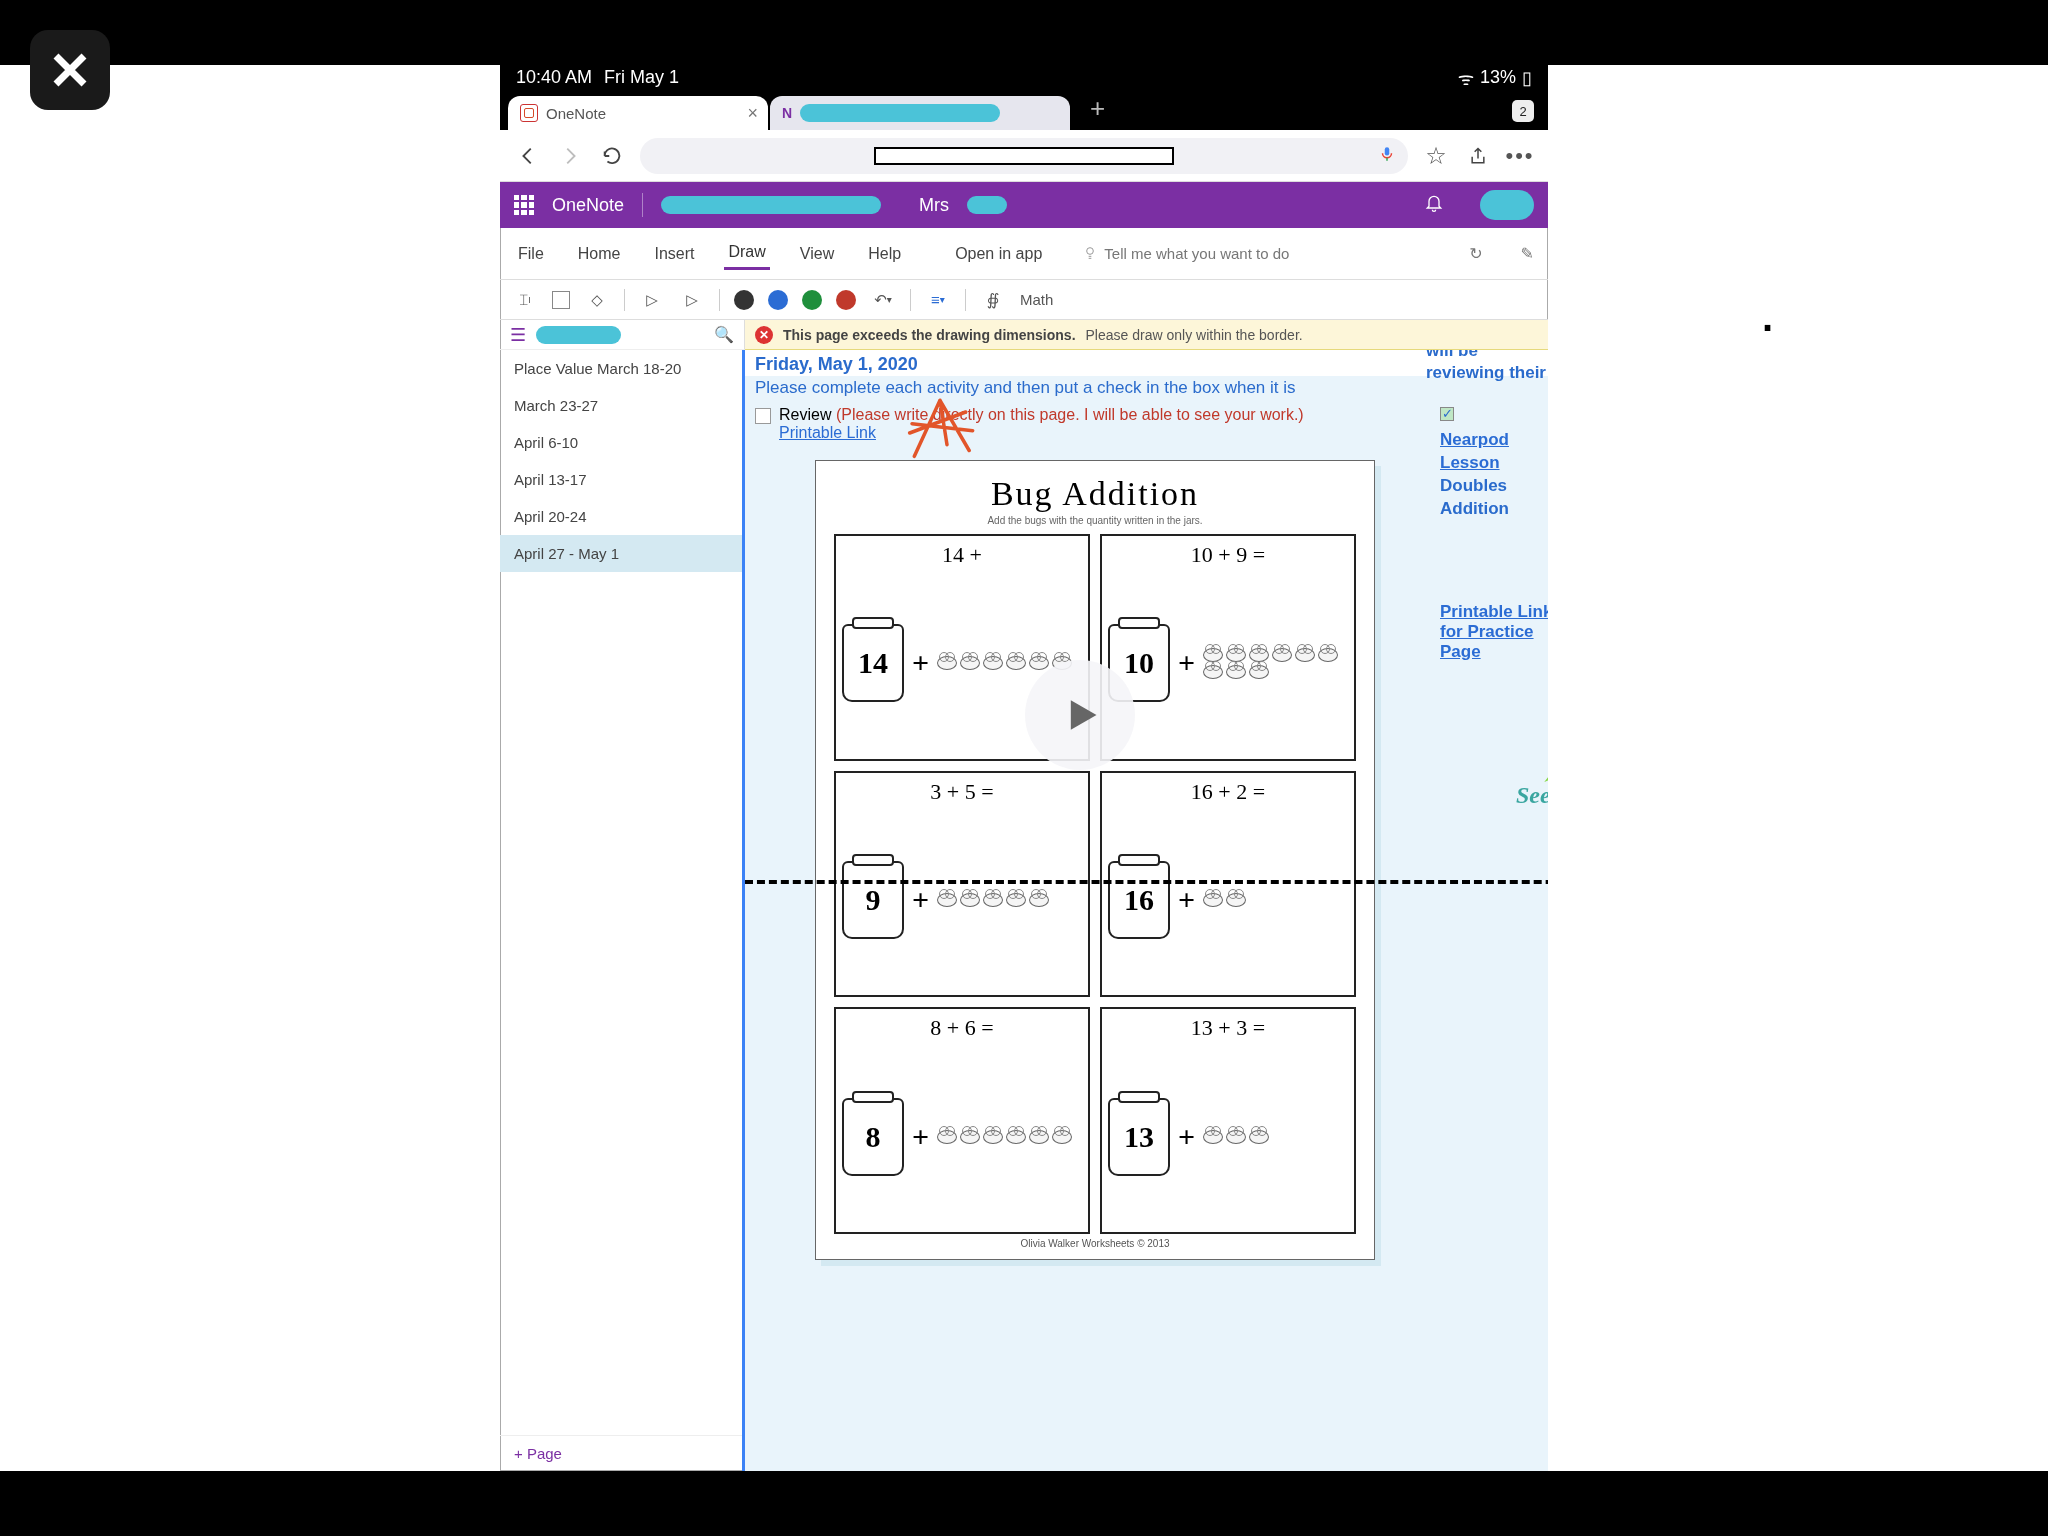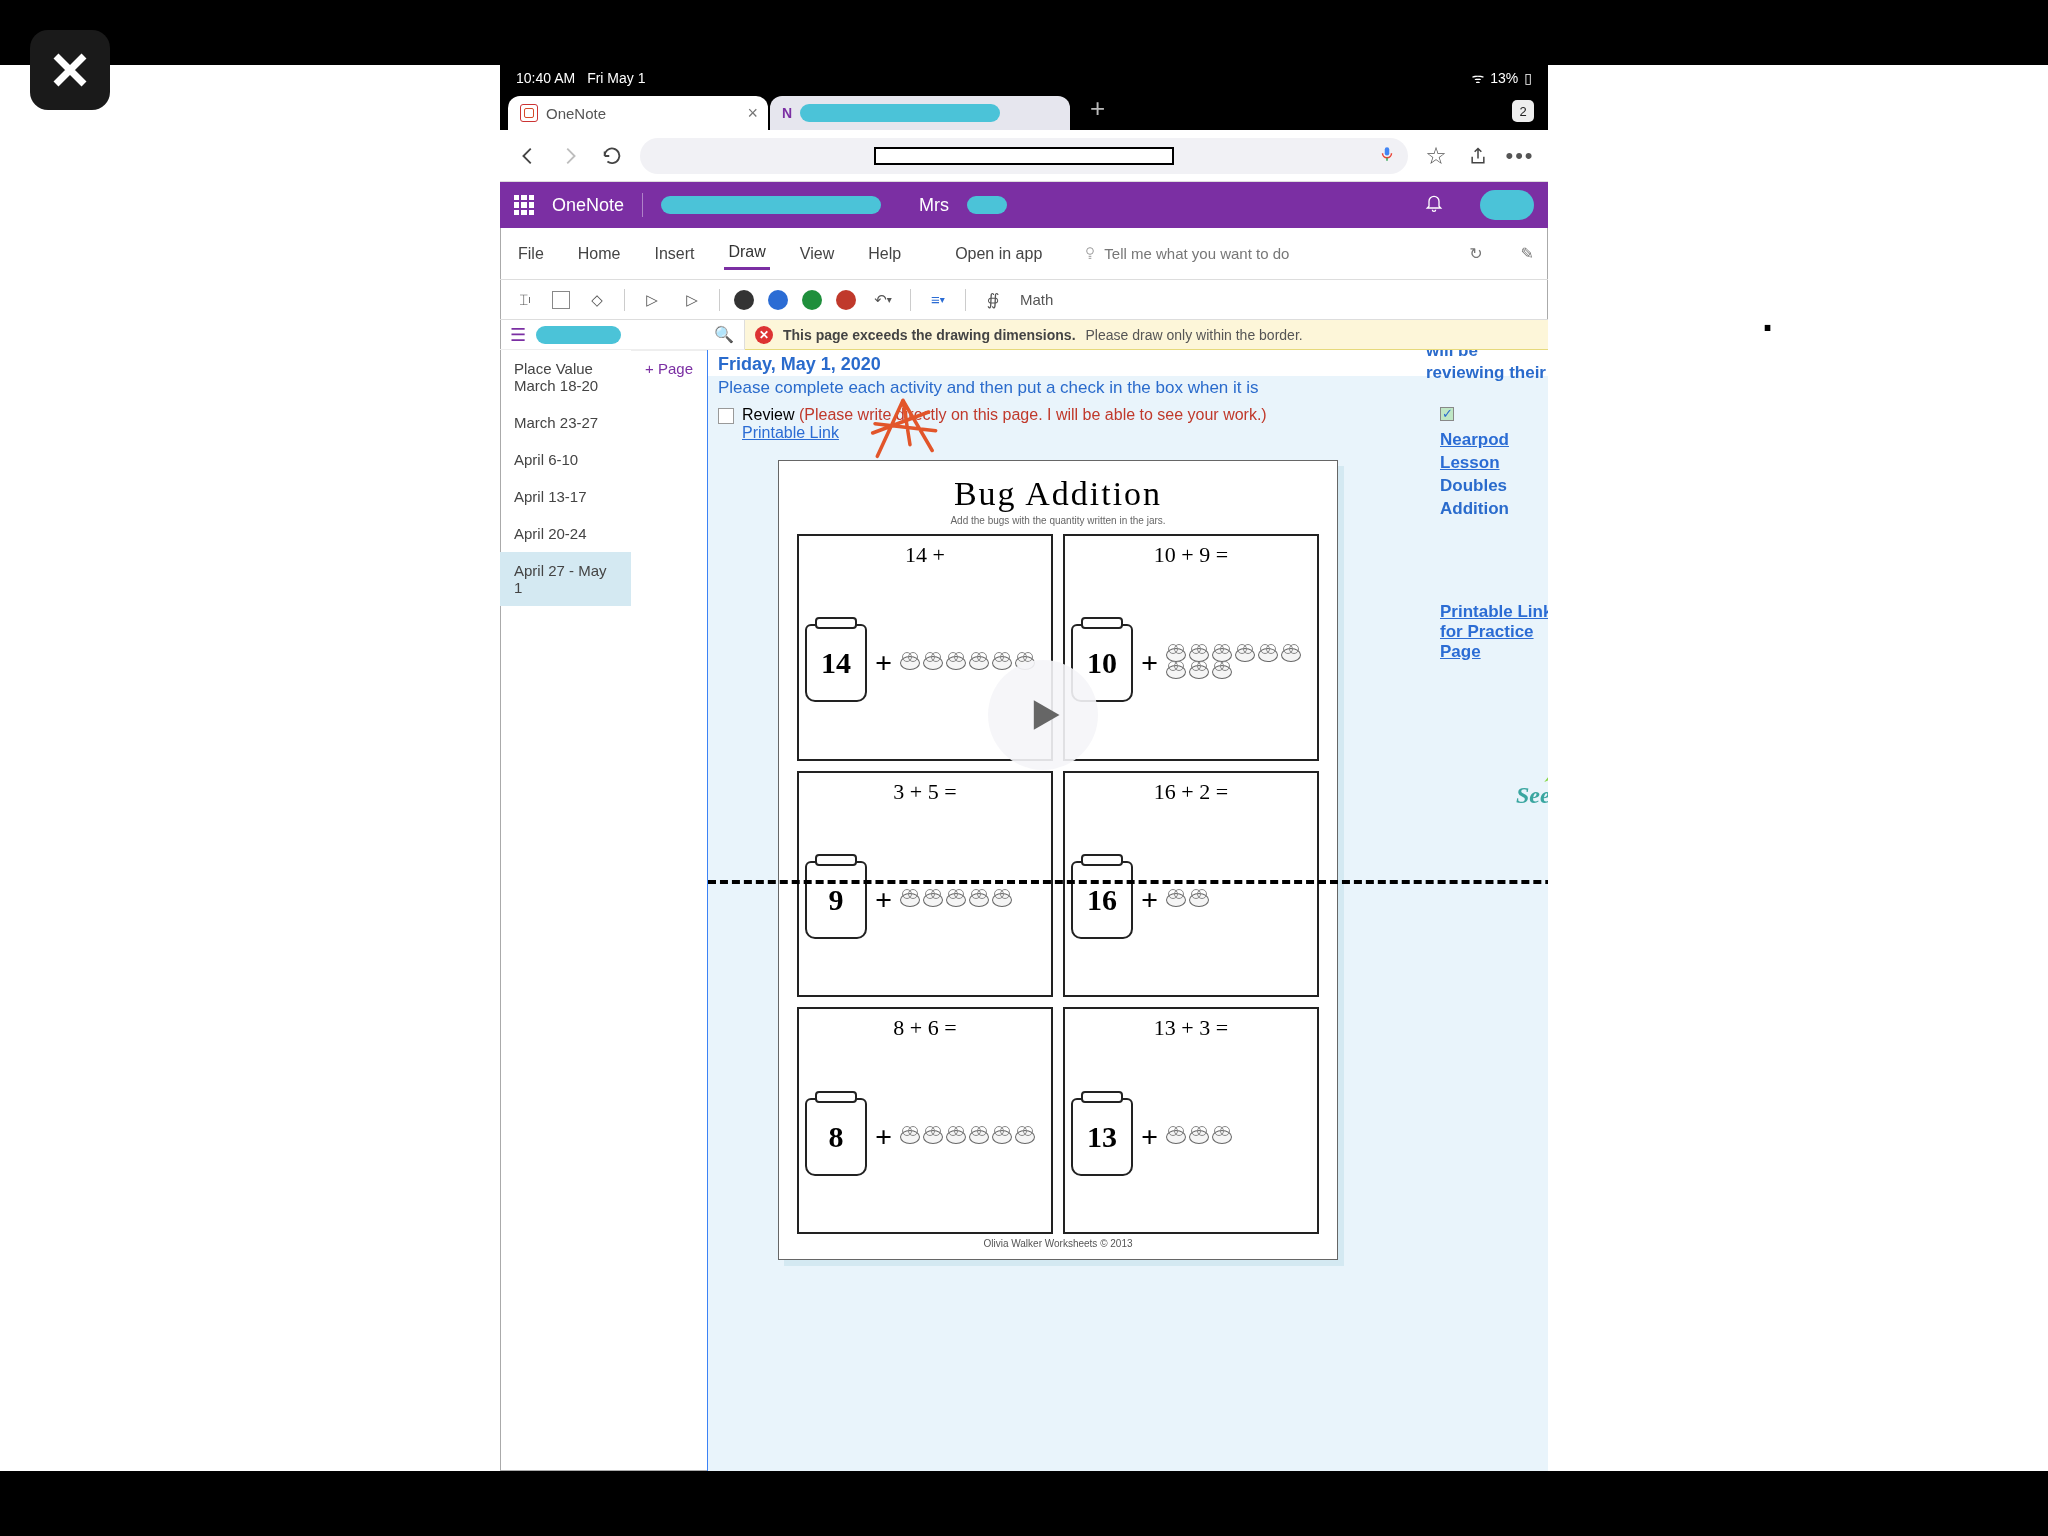--- a/index.html
+++ b/index.html
@@ -19,21 +19,21 @@
 
   .decor-dot { position: absolute; top: 295px; right: 275px; font-size: 40px; font-weight: bold; }
 
   .ipad {
     position: absolute; top: 65px; left: 500px; width: 1048px; height: 1406px;
     background: #fff; display: flex; flex-direction: column; overflow: hidden;
     box-shadow: 0 0 0 1px #aaa inset;
   }
 
   .statusbar {
-    height: 25px; background: #000; color: #fff; font-size: 14px; display: flex; align-items: center;
+    height: 25px; background: #000; color: #fff; font-size: 18px; display: flex; align-items: center;
     padding: 0 16px; justify-content: space-between; font-weight: 500;
   }
   .statusbar .sb-left { display: flex; gap: 12px; }
   .statusbar .sb-right { display: flex; gap: 6px; align-items: center; }
 
   .tabbar {
     height: 40px; background: #000; display: flex; align-items: flex-end; padding: 0 8px; gap: 2px;
   }
   .tab {
     height: 34px; border-radius: 12px 12px 0 0; display: flex; align-items: center;
@@ -98,21 +98,21 @@
   .sep{ width:1px; height:22px; background:#ccc;}
 
   .warning{
     height: 30px; background:#fdf6d9; border-bottom:1px solid #e6d97c; display:flex; align-items:center; gap:10px;
     padding: 0 10px; font-size:14px; color:#555;
   }
   .warn-x{ width:18px; height:18px; border-radius:50%; background:#d33; color:#fff; display:flex;align-items:center;justify-content:center;font-size:12px;font-weight:bold;}
   .warn-bold{ font-weight:bold; color:#444;}
 
   .body-split{ flex:1; display:flex; overflow:hidden;}
-  .sidebar{ width: 208px; border-right:1px solid #3b82f6; display:flex; flex-direction:row;}
+  .sidebar{ width: 245px; border-right:3px solid #3b82f6; display:flex; flex-direction:column;}
   .sidebar-top{ height:38px; display:flex; align-items:center; gap:10px; padding:0 10px; border-bottom:1px solid #eee;}
   .hamb{ color:#7b2fa3; font-size:18px;}
   .search-icon{ color:#7b2fa3; font-size:16px; margin-left:auto;}
   .pages{ flex:1; overflow:auto;}
   .page-item{ padding:10px 14px; font-size:15px; color:#444; cursor:pointer;}
   .page-item.sel{ background:#d4e9f2; }
   .add-page{ height:36px; color:#7b2fa3; font-size:15px; padding:0 14px; display:flex;align-items:center; border-top:1px solid #eee;}
 
   .canvas{
     flex:1; position:relative; overflow:hidden;

